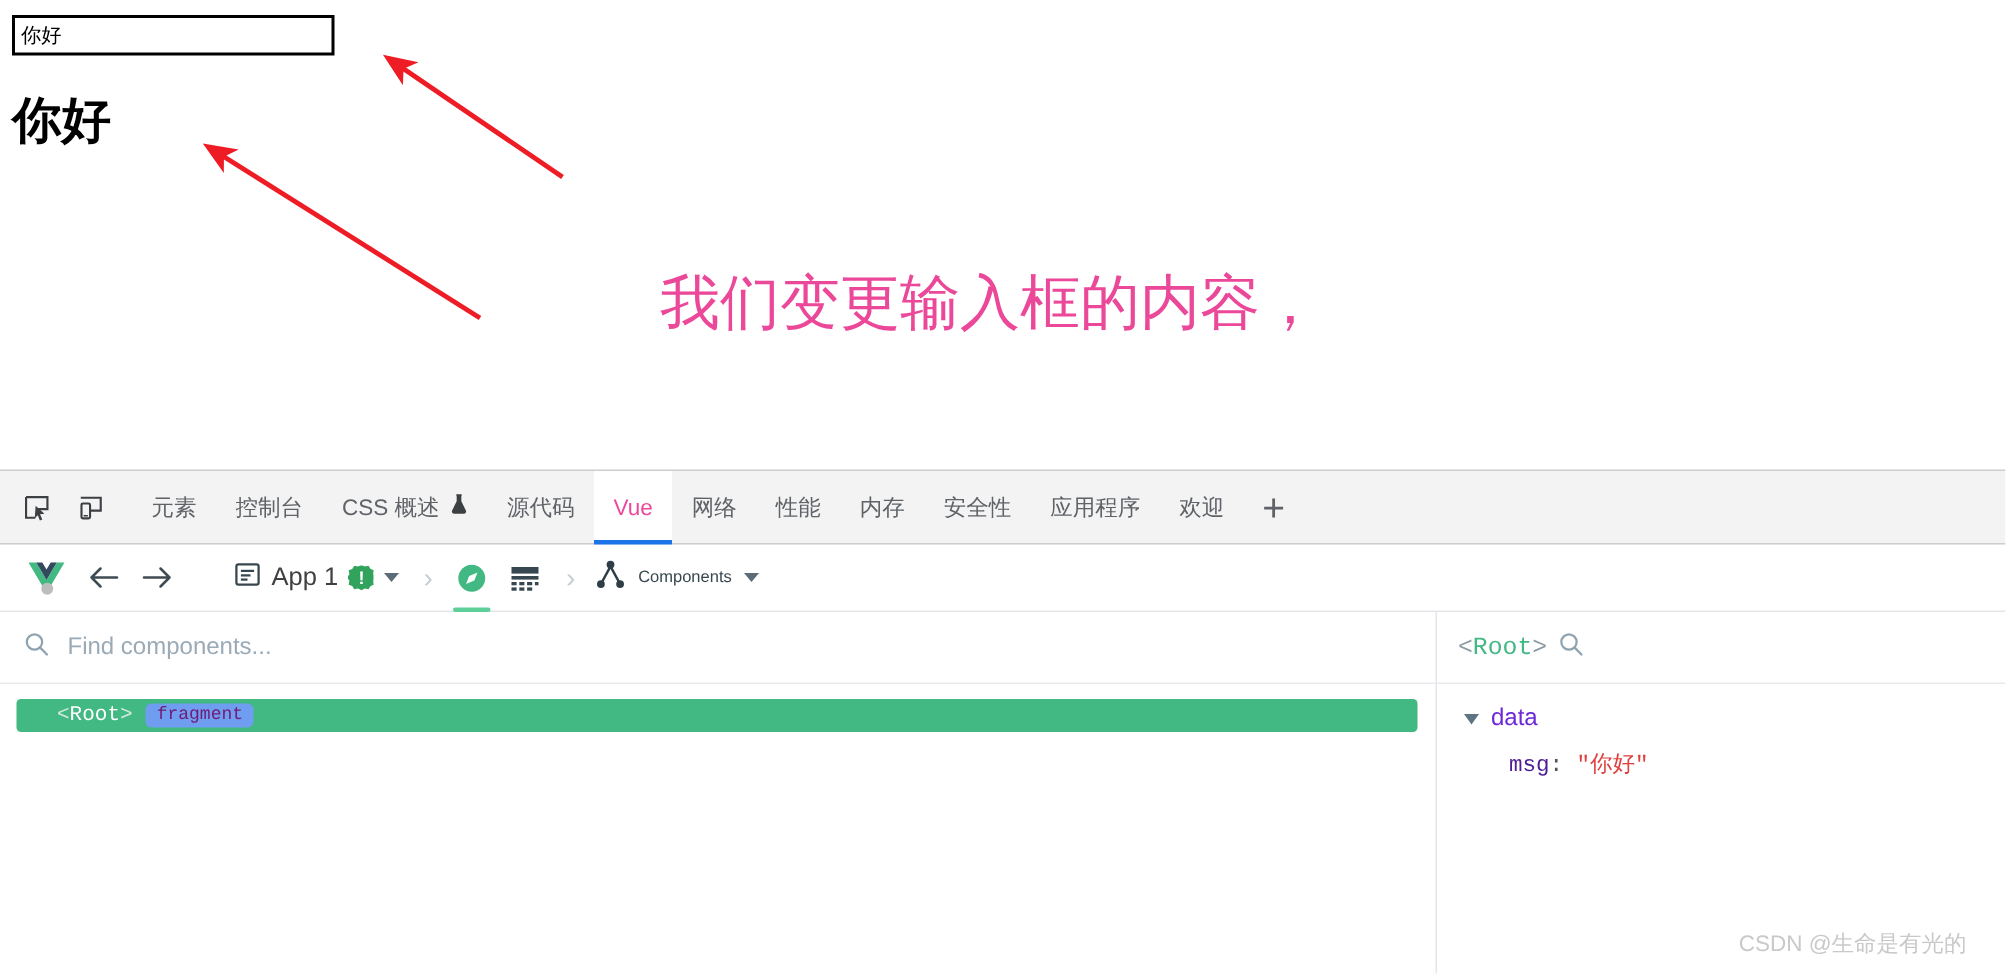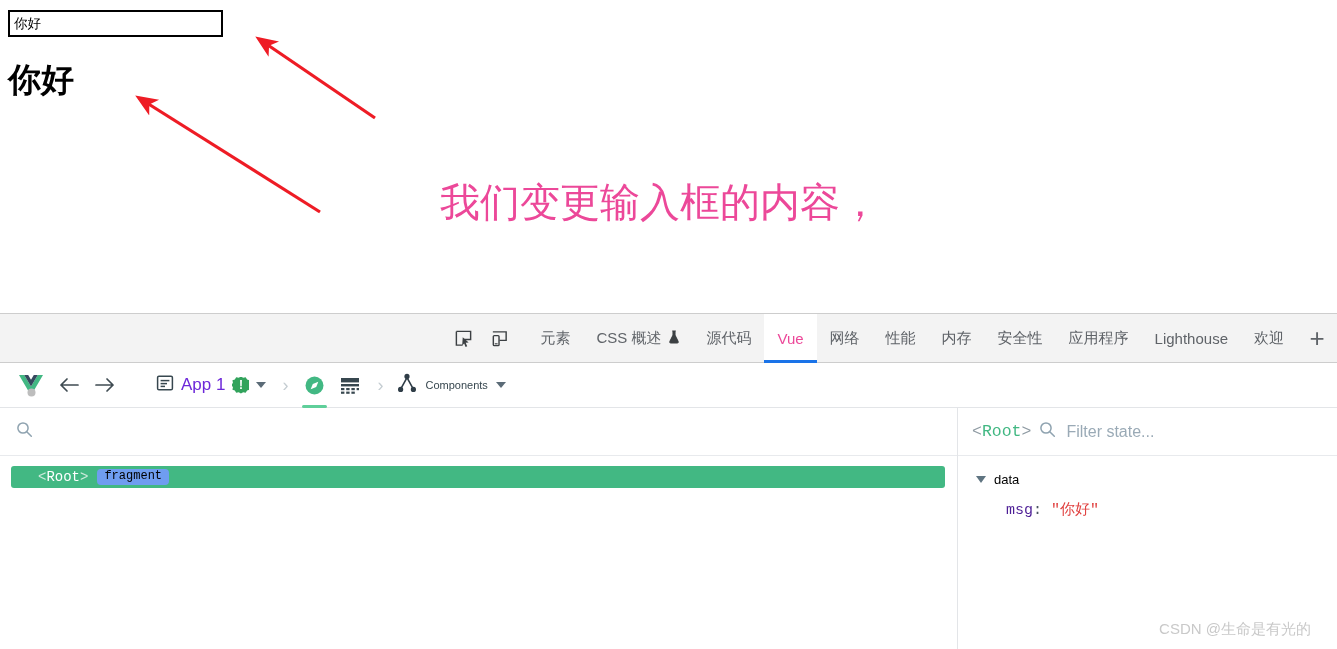--- a/index.html
+++ b/index.html
@@ -71,21 +71,20 @@
 
   
   .tabstrip {
     position: relative;
     display: flex;
     align-items: center;
     height: 49px;
     background: #f3f3f3;
     border-bottom: 1px solid #cdcdcd;
     padding-left: 6px;
-    justify-content: flex-end;
   }
   .tool-icon-btn {
     width: 32px; height: 30px;
     display: flex; align-items: center; justify-content: center;
     margin: 0 2px;
     cursor: pointer;
   }
   .tab-sep { width: 10px; }
   .tab {
     position: relative;
@@ -142,21 +141,21 @@
     background: #5fcf9a;
     border-radius: 2px;
   }
   .vt-app {
     display: flex; align-items: center; gap: 7px;
     padding: 0 6px 0 8px;
     cursor: pointer;
   }
   .vt-app-label {
     font-size: 17px;
-    color: #6d28d9;
+    color: #404040;
   }
   .vt-crumb-sep {
     color: #c5cdd2;
     font-size: 18px;
     padding: 0 8px;
     font-weight: 300;
   }
   .vt-components {
     display: flex; align-items: center; gap: 8px;
     padding-left: 4px;
@@ -221,42 +220,42 @@
     cursor: pointer;
   }
   .tree-row .tag {
     font-family: "Liberation Mono", monospace;
     font-size: 14px;
     color: #ffffff;
   }
   .tree-row .tag .br { color: #cfeadd; }
   .badge-fragment {
     background: #6f9df0;
-    color: #000000;
+    color: #701a75;
     font-family: "Liberation Mono", monospace;
     font-size: 12px;
     padding: 1px 7px 2px;
     border-radius: 4px;
     line-height: 13px;
   }
 
   .state-area { flex: 1; padding: 12px 0 0 0; }
   .state-group {
     display: flex; align-items: center; gap: 8px;
     padding-left: 18px;
     height: 22px;
     cursor: pointer;
   }
   .tri {
     width: 0; height: 0;
     border-left: 5px solid transparent;
     border-right: 5px solid transparent;
     border-top: 7px solid #5f7481;
   }
-  .state-group-label { font-size: 13px; color: #000000; }
+  .state-group-label { font-size: 16px; color: #6d28d9; }
   .state-item {
     padding-left: 48px;
     margin-top: 12px;
     font-family: "Liberation Mono", monospace;
     font-size: 15px;
     line-height: 18px;
     cursor: pointer;
   }
   .k { color: #4c1d95; }
   .colon { color: #4a5560; }
@@ -316,20 +315,23 @@
           <line x1="5" y1="15.6" x2="8" y2="15.6" stroke="#3c4043" stroke-width="1.2"></line>
         </svg>
       </div>
 
       <div class="tab-sep"></div>
 
       <div class="tab">
         <span>元素</span>
       </div>
       <div class="tab">
+        <span>控制台</span>
+      </div>
+      <div class="tab">
         <span>CSS 概述</span>
         <span class="flask">
           <svg width="12" height="14" viewBox="0 0 12 14">
             <path d="M4.2 1 H7.8 M5 1 V5.3 L1.9 11.6 A1 1 0 0 0 2.8 13 H9.2 A1 1 0 0 0 10.1 11.6 L7 5.3 V1" fill="#3c4043" stroke="#3c4043" stroke-width="1.1" stroke-linejoin="round"></path>
           </svg>
         </span>
       </div>
       <div class="tab">
         <span>源代码</span>
       </div>
@@ -343,23 +345,20 @@
         <span>性能</span>
       </div>
       <div class="tab">
         <span>内存</span>
       </div>
       <div class="tab">
         <span>安全性</span>
       </div>
       <div class="tab">
         <span>应用程序</span>
-      </div>
-      <div class="tab">
-        <span>Lighthouse</span>
       </div>
       <div class="tab">
         <span>欢迎</span>
       </div>
       <div class="tab-plus">+</div>
     </div>
 
     <div class="vue-toolbar">
 
       <div class="vt-btn">
@@ -439,40 +438,40 @@
     <div class="dt-body">
 
       <div class="pane-left">
         <div class="search-row">
           <span>
             <svg width="17" height="17" viewBox="0 0 18 18">
               <circle cx="7.4" cy="7.4" r="5.4" fill="none" stroke="#8fa3b0" stroke-width="1.6"></circle>
               <line x1="11.4" y1="11.4" x2="16.2" y2="16.2" stroke="#8fa3b0" stroke-width="1.6" stroke-linecap="round"></line>
             </svg>
           </span>
+          <input class="search-input" type="text" placeholder="Find components..." style="">
         </div>
 
         <div class="tree-area">
           <div class="tree-row">
             <span class="tag"><span class="br">&lt;</span><span>Root</span><span class="br">&gt;</span></span>
             <span class="badge-fragment">fragment</span>
           </div>
         </div>
       </div>
 
       <div class="pane-right">
         <div class="search-row right">
           <span class="root-tag"><span>&lt;</span><b>Root</b><span>&gt;</span></span>
           <span>
             <svg width="17" height="17" viewBox="0 0 18 18">
               <circle cx="7.4" cy="7.4" r="5.4" fill="none" stroke="#8fa3b0" stroke-width="1.6"></circle>
               <line x1="11.4" y1="11.4" x2="16.2" y2="16.2" stroke="#8fa3b0" stroke-width="1.6" stroke-linecap="round"></line>
             </svg>
           </span>
-          <input class="search-input" type="text" style="width: 210px;" placeholder="Filter state...">
         </div>
 
         <div class="state-area">
           <div class="state-group">
             <span class="tri"></span>
             <span class="state-group-label">data</span>
           </div>
           <div class="state-item">
             <span class="k">msg</span><span class="colon">:</span> <span class="v">"你好"</span>
           </div>

